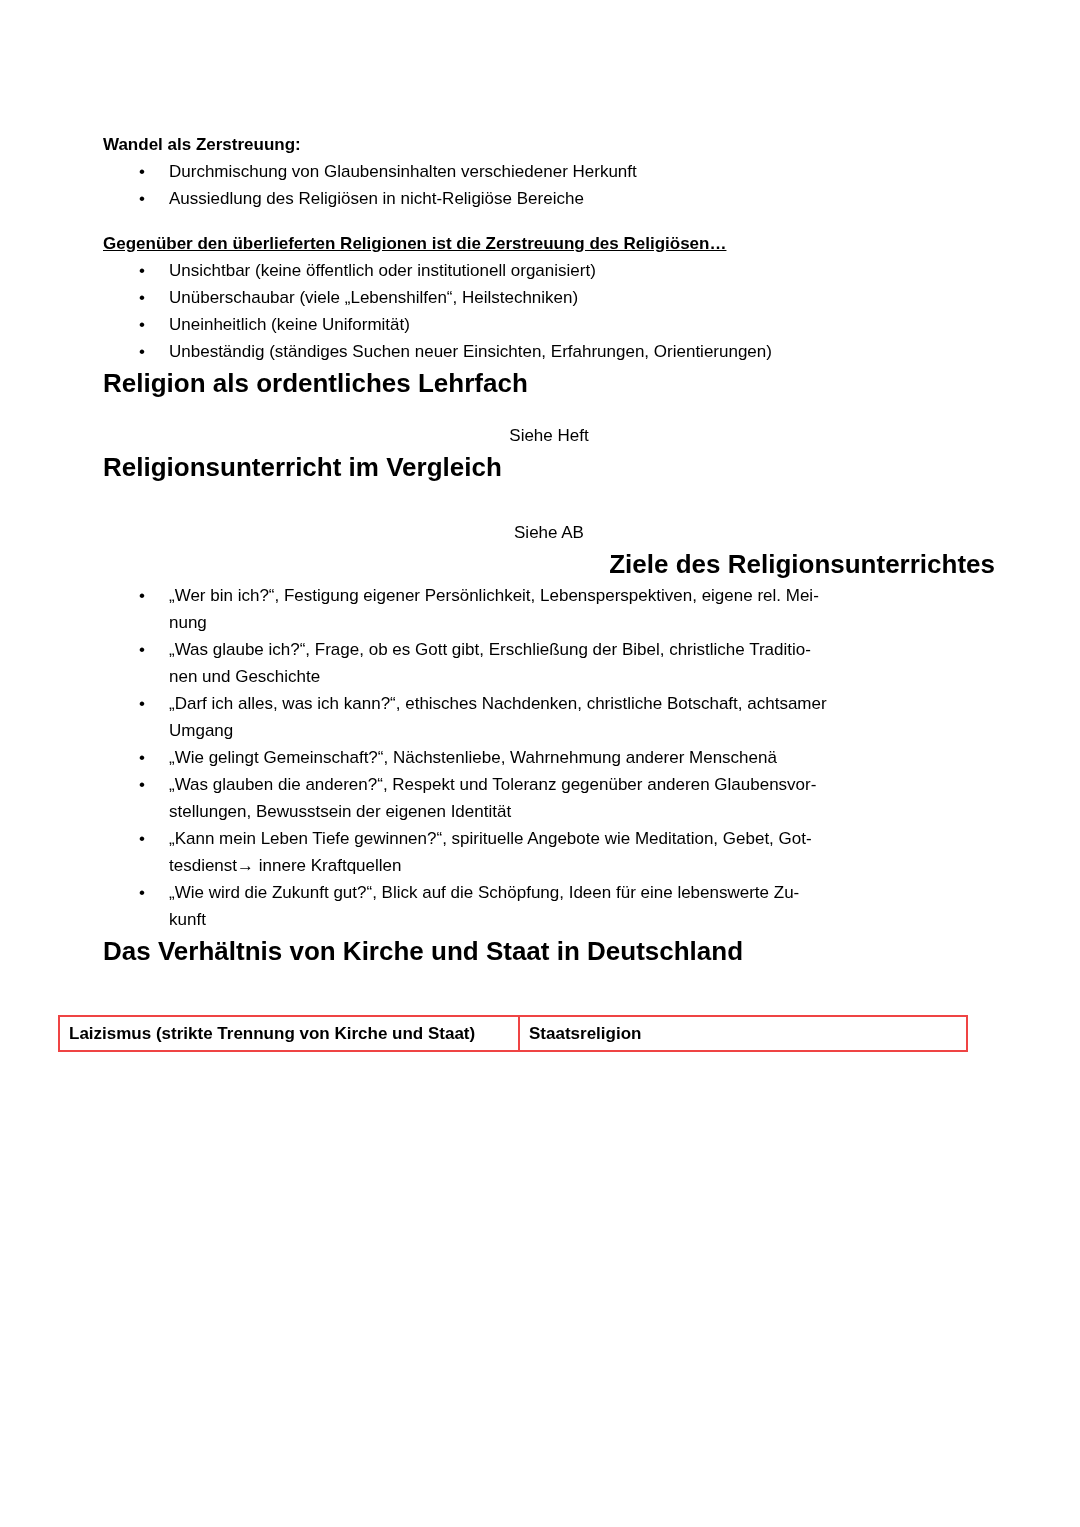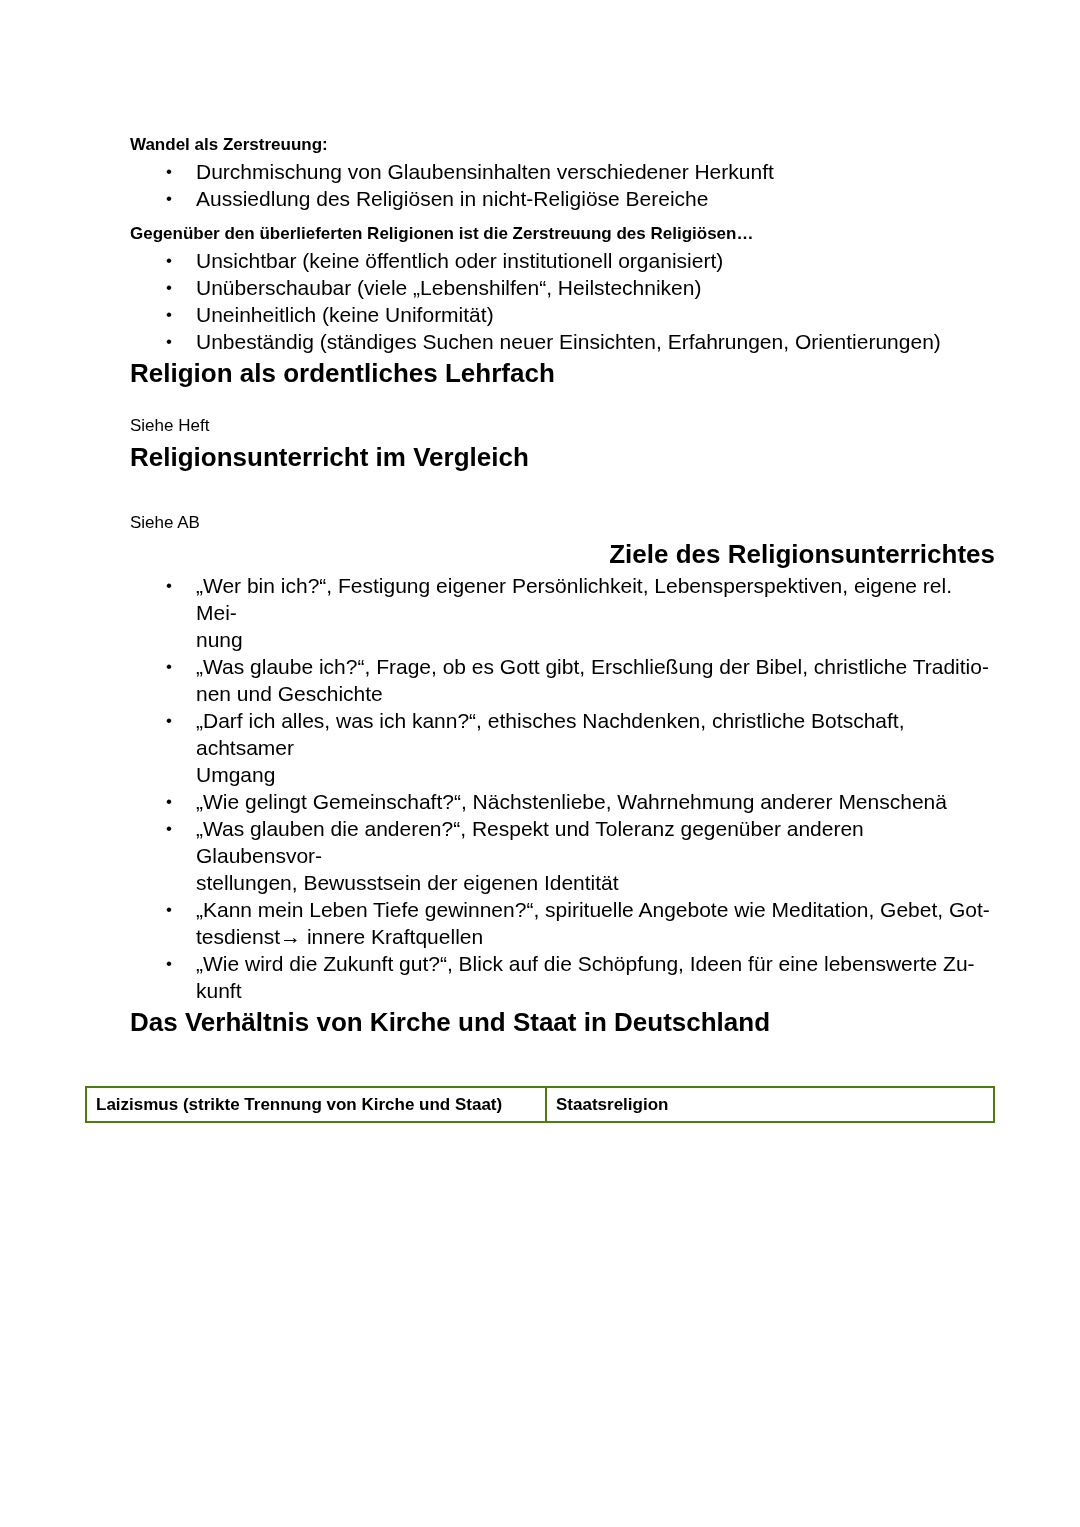--- a/index.html
+++ b/index.html
@@ -3,76 +3,77 @@
 <meta charset="utf-8">
 <style>
   * { box-sizing: border-box; }
   html, body { margin: 0; padding: 0; background: #ffffff; }
   body { font-family: "Liberation Sans", sans-serif; color: #000; }
   .page {
     position: relative;
     width: 1080px;
     height: 1527px;
     background: #ffffff;
-    padding: 131px 85px 0 85px;
+    padding: 131px 85px 0 58px;
     overflow: hidden;
   }
   .bold-para {
     font-size: 17px;
     font-weight: bold;
     line-height: 27px;
     margin: 0 0 0 45px;
   }
   .body-para {
     font-size: 17px;
     line-height: 27px;
     margin: 0 0 0 45px;
+    text-align: center;
   }
   h1.doc-h1 {
     font-size: 26px;
     font-weight: bold;
     line-height: 36px;
     margin: 0 0 0 45px;
   }
   ul.bullets {
     list-style: none;
     margin: 0 0 0 45px;
     padding: 0;
   }
   ul.bullets li {
     position: relative;
     padding-left: 66px;
-    font-size: 21px;
+    font-size: 17px;
     line-height: 27px;
     white-space: pre-line;
   }
   ul.bullets li::before {
     content: "\2022";
     position: absolute;
     left: 36px;
     top: 0;
     font-size: 17px;
     line-height: 27px;
   }
   .mt-16 { margin-top: 16px; }
   .mt-17 { margin-top: 17px; }
   .mt-18 { margin-top: 34px; }
   .mt-21 { margin-top: 21px; }
-  .mt-22 { margin-top: 8px; }
+  .mt-22 { margin-top: 18px; text-decoration: underline; }
   .mt-23 { margin-top: 23px; }
   .mt-62 { margin-top: 62px; }
   .mt-67 { margin-top: 67px; text-align: right; }
   .mt-85 { margin-top: 85px; }
   table.doc-table {
     border-collapse: collapse;
     width: 910px;
     margin-top: 46px;
   }
   table.doc-table td {
-    border: 2px solid #4d7c0f;
+    border: 2px solid #ef4444;
     font-size: 17px;
     font-weight: bold;
     line-height: 27px;
     padding: 3px 9px;
     vertical-align: top;
   }
   table.doc-table td.col-laizismus { width: 460px; }
 </style>
 </head>
 <body>

